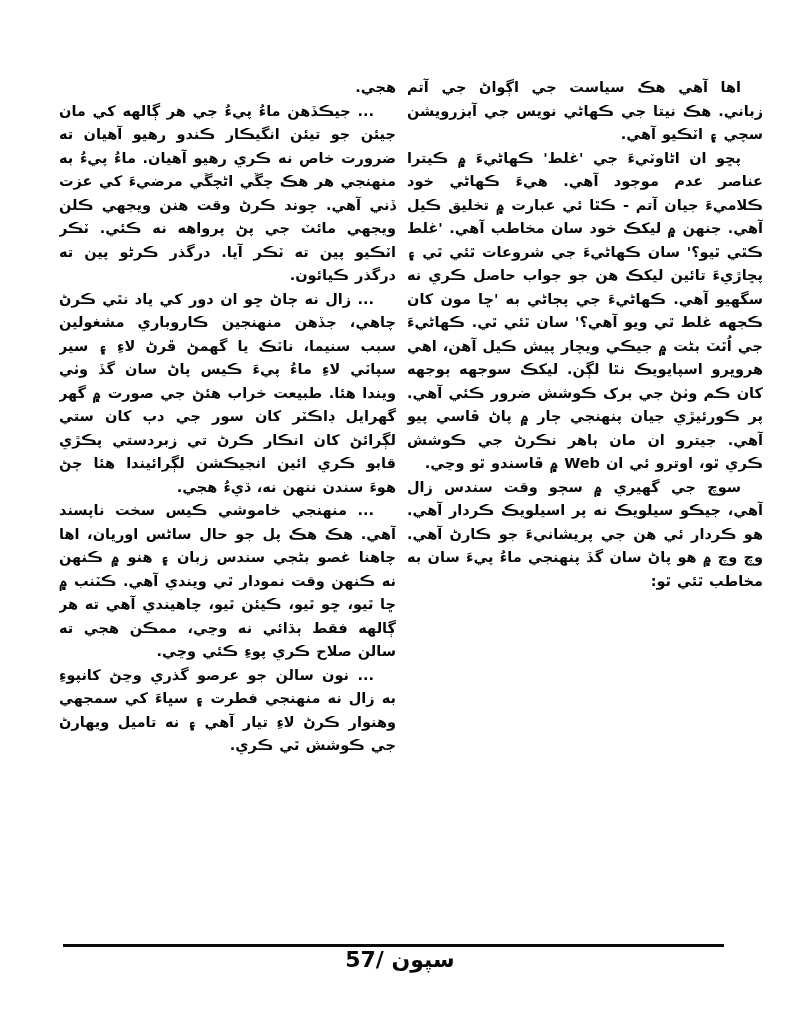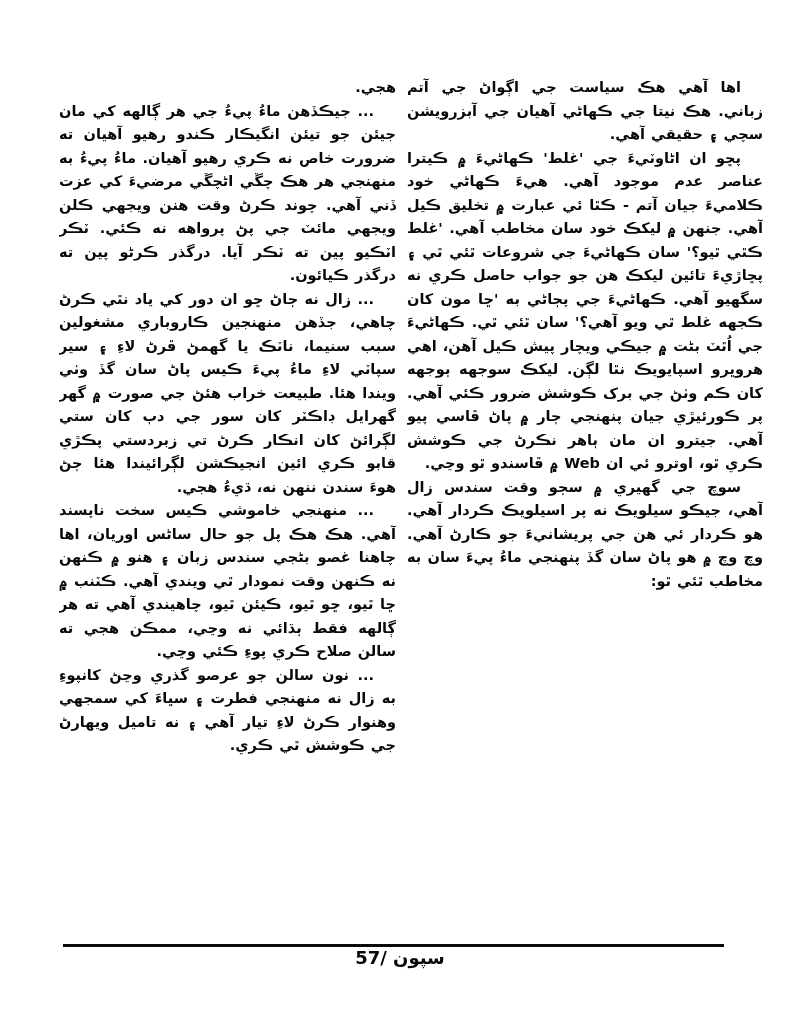--- a/index.html
+++ b/index.html
@@ -41,32 +41,32 @@
     background: #0a0a0a;
   }
   .footer-label {
     position: absolute;
     left: 0;
     top: 947px;
     width: 800px;
     text-align: center;
     direction: rtl;
     font-weight: bold;
-    font-size: 18px;
+    font-size: 22px;
     color: #080808;
     font-family: "DejaVu Sans", sans-serif;
   }
 </style>
 </head>
 <body>
 
 <div class="page">
 
   <div class="col col-right">
-      <p class="para indent">اها آهي هڪ سياست جي اڳواڻ جي آتم زباني. هڪ نيتا جي ڪهاڻي آهيان جي آبزرويشن سچي ۽ حقيقي آهي.</p>
+      <p class="para indent">اها آهي هڪ سياست جي اڳواڻ جي آتم زباني. هڪ نيتا جي ڪهاڻي نويس جي آبزرويشن سچي ۽ اٽڪيو آهي.</p>
       <p class="para indent">پڇو ان اڻاوٽيءَ جي 'غلط' ڪهاڻيءَ ۾ ڪيترا عناصر عدم موجود آهي. هيءَ ڪهاڻي خود ڪلاميءَ جيان آتم - ڪٿا ئي عبارت ۾ تخليق ڪيل آهي. جنهن ۾ ليکڪ خود سان مخاطب آهي. 'غلط ڪٿي ٿيو؟' سان ڪهاڻيءَ جي شروعات ٿئي ٿي ۽ پڇاڙيءَ تائين ليکڪ هن جو جواب حاصل ڪري نه سگهيو آهي. ڪهاڻيءَ جي پڄاڻي به 'ڇا مون کان ڪجهه غلط ٿي ويو آهي؟' سان ٿئي ٿي. ڪهاڻيءَ جي اُٿٽ بڻت ۾ جيڪي ويچار پيش ڪيل آهن، اهي هروڀرو اسپايويڪ نٿا لڳن. ليکڪ سوجهه ٻوجهه کان ڪم وٺڻ جي برک ڪوشش ضرور ڪئي آهي. پر ڪورئيڙي جيان پنهنجي ڄار ۾ پاڻ ڦاسي پيو آهي. جيترو ان مان ٻاهر نڪرڻ جي ڪوشش ڪري ٿو، اوترو ئي ان Web ۾ ڦاسندو ٿو وڃي.</p>
       <p class="para indent">سوچ جي گهيري ۾ سڄو وقت سندس زال آهي، جيڪو سيلويڪ نه پر اسيلويڪ ڪردار آهي. هو ڪردار ئي هن جي پريشانيءَ جو ڪارڻ آهي. وچ وچ ۾ هو پاڻ سان گڏ پنهنجي ماءُ پيءَ سان به مخاطب ٿئي ٿو:</p>
     </div>
 
   <div class="col col-left">
       <p class="para">هجي.</p>
       <p class="para indent">... جيڪڏهن ماءُ پيءُ جي هر ڳالهه کي مان جيئن جو تيئن انگيڪار ڪندو رهيو آهيان ته ضرورت خاص نه ڪري رهيو آهيان. ماءُ پيءُ به منهنجي هر هڪ چڱي اڻچڱي مرضيءَ کي عزت ڏني آهي. چوند ڪرڻ وقت هنن ويجهي ڪلن ويجهي مائٽ جي پڻ پرواهه نه ڪئي. ٽڪر اٽڪيو پين ته ٽڪر آيا. درگذر ڪرڻو پين ته درگذر ڪيائون.</p>
       <p class="para indent">... زال نه ڄاڻ ڇو ان دور کي ياد نٿي ڪرڻ چاهي، جڏهن منهنجين ڪاروباري مشغولين سبب سنيما، ناٽڪ يا گهمڻ ڦرڻ لاءِ ۽ سير سپاٽي لاءِ ماءُ پيءَ ڪيس پاڻ سان گڏ وٺي ويندا هئا. طبيعت خراب هئڻ جي صورت ۾ گهر گهرايل ڊاڪٽر کان سور جي دٻ کان ستي لڳرائڻ کان انڪار ڪرڻ تي زبردستي پڪڙي قابو ڪري ائين انجيڪشن لڳرائيندا هئا ڄڻ هوءَ سندن ننهن نه، ڌيءُ هجي.</p>
       <p class="para indent">... منهنجي خاموشي ڪيس سخت ناپسند آهي. هڪ هڪ پل جو حال ساڻس اوريان، اها چاهنا غصو بڻجي سندس زبان ۽ هنو ۾ ڪنهن نه ڪنهن وقت نمودار ٿي ويندي آهي. ڪٽنب ۾ ڇا ٿيو، ڇو ٿيو، ڪيئن ٿيو، چاهيندي آهي ته هر ڳالهه فقط ٻڌائي نه وڃي، ممڪن هجي ته سالن صلاح ڪري پوءِ ڪئي وڃي.</p>
       <p class="para indent">... نون سالن جو عرصو گذري وڃڻ کانپوءِ به زال نه منهنجي فطرت ۽ سڀاءَ کي سمجهي وهنوار ڪرڻ لاءِ تيار آهي ۽ نه تاميل ويهارڻ جي ڪوشش ٿي ڪري.</p>

